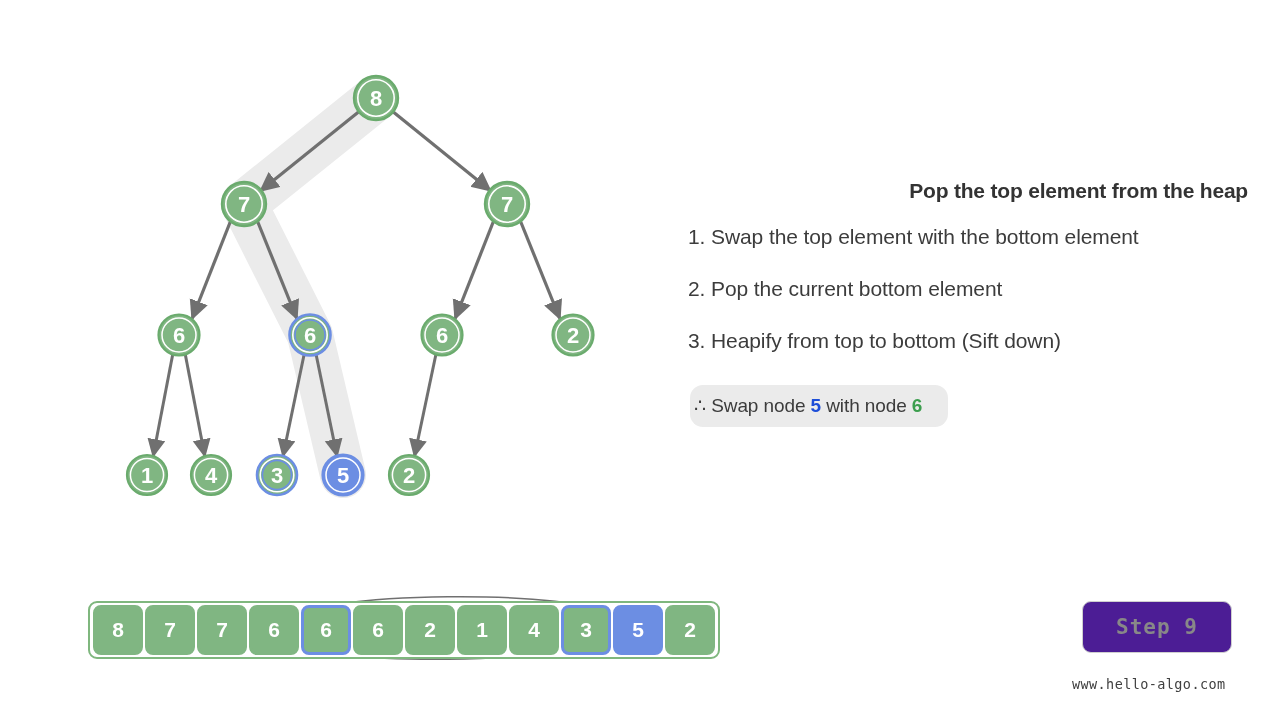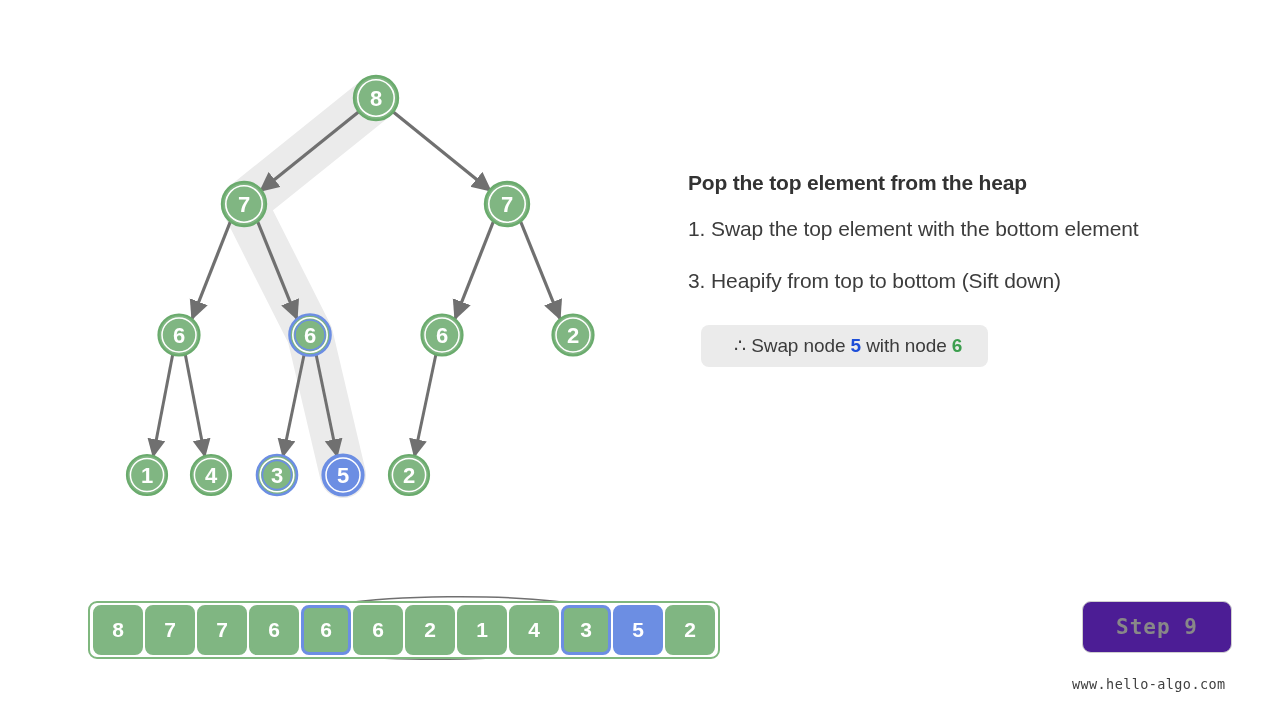--- a/index.html
+++ b/index.html
@@ -45,41 +45,42 @@
     position: absolute;
     left: 688px;
     top: 163px;
     width: 560px;
   }
   #panel-title {
     font-size: 21px;
     font-weight: 700;
     color: #333333;
     letter-spacing: -0.2px;
-    margin: 8px 0 22px 0;
+    margin: 16px 0 22px 0;
+    text-align: right;
   }
   .step-line {
     font-size: 21px;
     color: #3c3c3c;
     margin: 0 0 28px 0;
     letter-spacing: -0.1px;
   }
   .reason-line {
     font-size: 19px;
     color: #3c3c3c;
     margin: 0 0 6px 0;
     padding-left: 14px;
     letter-spacing: -0.1px;
   }
   .reason-line.boxed {
     display: inline-block;
     background: #ebebeb;
-    border-radius: 8px;
-    padding: 9px 26px 10px 33px;
-    margin-left: 13px;
+    border-radius: 13px;
+    padding: 9px 26px 10px 4px;
+    margin-left: 2px;
     margin-top: 4px;
   }
   .num-blue { color: #1d4ed8; font-weight: 700; }
   .num-green { color: #3c9e4e; font-weight: 700; }
 
   
   #array-wrap {
     position: absolute;
     left: 88px;
     top: 601px;
@@ -249,20 +250,21 @@
       <circle cx="409" cy="475" r="20" fill="#80b682" stroke="#6aab6d" stroke-width="2.2"></circle>
       <circle cx="409" cy="475" r="16.6" fill="none" stroke="#ffffff" stroke-width="1.5"></circle>
       <text class="node-label" x="409" y="475.5">2</text>
     </g>
   </svg>
 
   <div id="text-panel">
     <h1 id="panel-title">Pop the top element from the heap</h1>
 
     <p class="step-line">1. Swap the top element with the bottom element</p>
+    <p class="step-line">2. Pop the current bottom element</p>
     <p class="step-line">3. Heapify from top to bottom (Sift down)</p>
 
 
     <p class="reason-line boxed">
       <span>∴</span>
       <span>Swap node</span>
       <span class="num-blue">5</span>
       <span>with node</span>
       <span class="num-green">6</span>
     </p>

